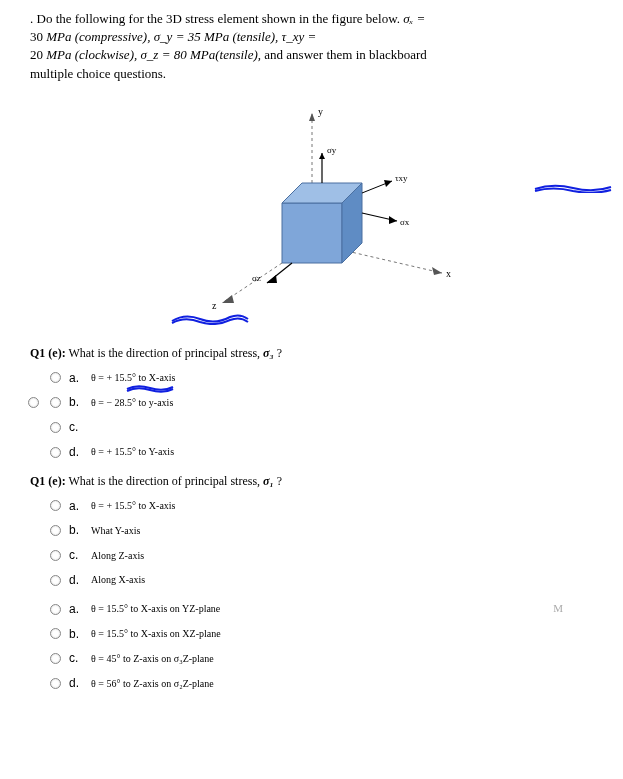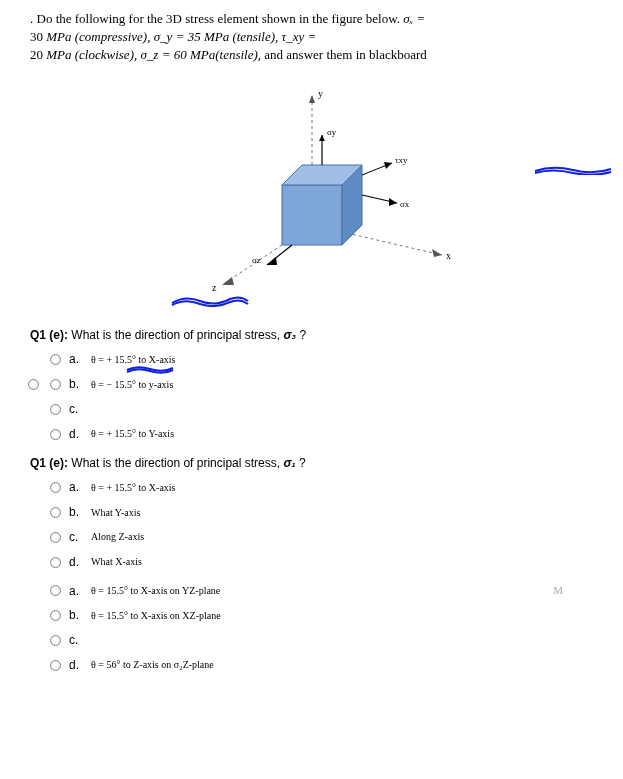--- a/index.html
+++ b/index.html
@@ -29,21 +29,21 @@
       height: 10px;
     }
     .scribble-bottom {
       position: absolute;
       left: 140px;
       bottom: 8px;
       width: 80px;
       height: 14px;
     }
     .question-block { margin-top: 12px; margin-bottom: 10px; }
-    .question-title { font-size: 12px; font-family: Liberation Sans, sans-serif; margin-bottom: 8px; }
+    .question-title { font-size: 12px; font-family: Liberation Serif, serif; margin-bottom: 8px; }
     .question-title .qnum { font-weight: bold; }
     .options { padding-left: 20px; }
     .option-row {
       display: flex;
       align-items: center;
       gap: 8px;
       margin: 8px 0;
       font-family: Arial, sans-serif;
       font-size: 12px;
       position: relative;
@@ -84,22 +84,23 @@
 <body>
 
 <div class="intro">
   <span class="intro-line">
     <span>.    Do the following for the 3D stress element shown in the figure below. </span><span class="italic">σₓ =</span>
   </span>
   <span class="intro-line">
     <span>30 </span><span class="italic">MPa (compressive), σ_y = 35 MPa (tensile), τ_xy =</span>
   </span>
   <span class="intro-line">
-    <span>20 </span><span class="italic">MPa (clockwise), σ_z = 60 MPa(tensile),</span><span>  and  answer  them  in  blackboard</span>
+    <span>20 </span><span class="italic">MPa (clockwise), σ_z = 80 MPa(tensile),</span><span>  and  answer  them  in  blackboard</span>
   </span>
+  <span class="intro-line">multiple choice questions.</span>
 </div>
 
 <div class="figure-area">
   <svg class="cube-svg" width="300" height="220" viewBox="0 0 300 220">
 
     <line x1="150" y1="140" x2="150" y2="10" stroke="#777" stroke-dasharray="3,3"></line>
     <line x1="150" y1="140" x2="280" y2="170" stroke="#777" stroke-dasharray="3,3"></line>
     <line x1="150" y1="140" x2="60" y2="200" stroke="#777" stroke-dasharray="3,3"></line>
 
     <polygon points="150,10 147,18 153,18" fill="#555"></polygon>
@@ -147,21 +148,21 @@
       <span class="option-text">θ = + 15.5°  to X-axis</span>
       <svg class="scribble-opt">
           <path d="M2,5 Q12,0 25,4 Q38,8 48,3" stroke="#1020e0" stroke-width="2" fill="none"></path>
           <path d="M2,7 Q12,2 25,6 Q38,10 48,5" stroke="#1020e0" stroke-width="2" fill="none"></path>
         </svg>
     </div>
     <div class="option-row">
       <span class="radio-icon extra-radio"></span>
       <span class="radio-icon"></span>
       <span class="option-letter">b.</span>
-      <span class="option-text">θ = − 15.5°  to y-axis</span>
+      <span class="option-text">θ = − 28.5°  to y-axis</span>
     </div>
     <div class="option-row">
       <span class="radio-icon"></span>
       <span class="option-letter">c.</span>
     </div>
     <div class="option-row">
       <span class="radio-icon"></span>
       <span class="option-letter">d.</span>
       <span class="option-text">θ = + 15.5°  to Y-axis</span>
     </div>
@@ -184,41 +185,42 @@
       <span class="option-text">What Y-axis</span>
     </div>
     <div class="option-row">
       <span class="radio-icon"></span>
       <span class="option-letter">c.</span>
       <span class="option-text">Along Z-axis</span>
     </div>
     <div class="option-row">
       <span class="radio-icon"></span>
       <span class="option-letter">d.</span>
-      <span class="option-text">What X-axis</span>
+      <span class="option-text">Along X-axis</span>
     </div>
   </div>
 </div>
 
 <div class="question-block" style="position:relative">
   <span class="side-mark">M</span>
   <div class="options">
     <div class="option-row">
       <span class="radio-icon"></span>
       <span class="option-letter">a.</span>
       <span class="option-text">θ = 15.5°  to X-axis on YZ-plane</span>
     </div>
     <div class="option-row">
       <span class="radio-icon"></span>
       <span class="option-letter">b.</span>
       <span class="option-text">θ = 15.5°  to X-axis on XZ-plane</span>
     </div>
     <div class="option-row">
       <span class="radio-icon"></span>
       <span class="option-letter">c.</span>
+      <span class="option-text">θ = 45°   to Z-axis on σ₃Z-plane</span>
     </div>
     <div class="option-row">
       <span class="radio-icon"></span>
       <span class="option-letter">d.</span>
       <span class="option-text">θ = 56°   to Z-axis on σ₂Z-plane</span>
     </div>
   </div>
 </div>
 
 </body></html>

